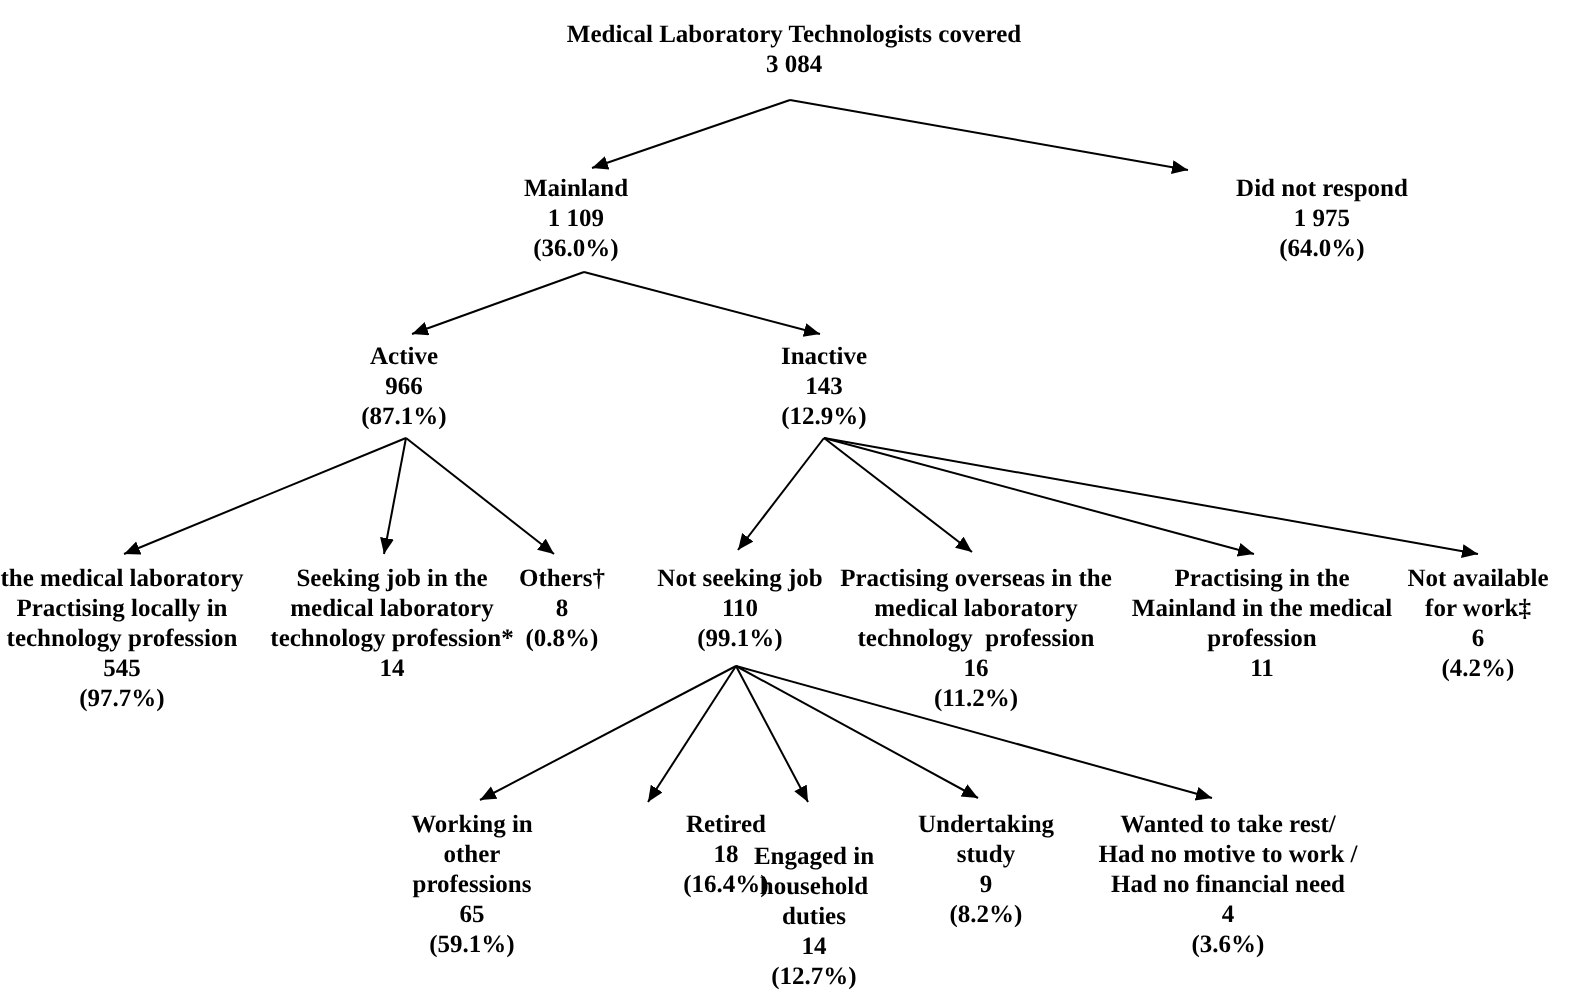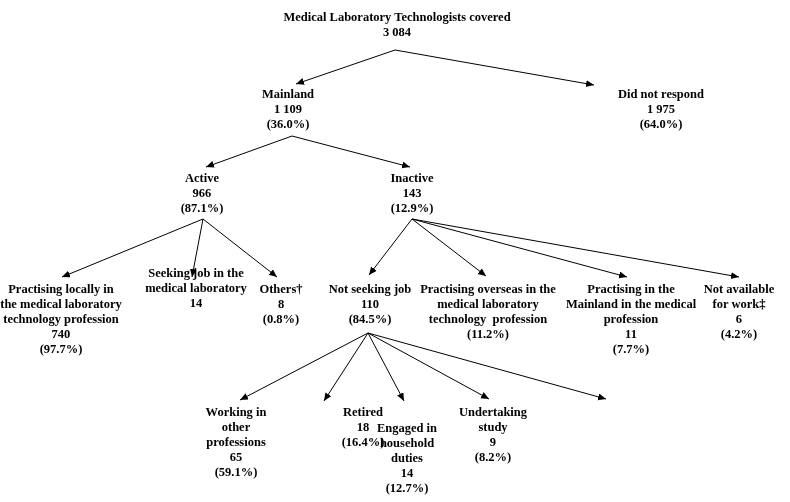--- a/index.html
+++ b/index.html
@@ -86,53 +86,54 @@
       <div class="line">Active</div>
       <div class="line">966</div>
       <div class="line">(87.1%)</div>
     </div>
   <div class="node" style="left:412px; top:171px;">
       <div class="line">Inactive</div>
       <div class="line">143</div>
       <div class="line">(12.9%)</div>
     </div>
   <div class="node" style="left:61px;  top:282px;">
+      <div class="line">the medical laboratory</div>
       <div class="line">Practising locally in</div>
-      <div class="line">the medical laboratory</div>
       <div class="line">technology profession</div>
-      <div class="line">740</div>
+      <div class="line">545</div>
       <div class="line">(97.7%)</div>
     </div>
-  <div class="node" style="left:196px; top:266px;">
+  <div class="node" style="left:196px; top:282px;">
       <div class="line">Seeking job in the</div>
       <div class="line">medical laboratory</div>
+      <div class="line">technology profession*</div>
       <div class="line">14</div>
     </div>
   <div class="node" style="left:281px; top:282px;">
       <div class="line">Others†</div>
       <div class="line">8</div>
       <div class="line">(0.8%)</div>
     </div>
   <div class="node" style="left:370px; top:282px;">
       <div class="line">Not seeking job</div>
       <div class="line">110</div>
-      <div class="line">(84.5%)</div>
+      <div class="line">(99.1%)</div>
     </div>
   <div class="node" style="left:488px; top:282px;">
       <div class="line">Practising overseas in the</div>
       <div class="line">medical laboratory</div>
       <div class="line">technology  profession</div>
+      <div class="line">16</div>
       <div class="line">(11.2%)</div>
     </div>
   <div class="node" style="left:631px; top:282px;">
       <div class="line">Practising in the</div>
       <div class="line">Mainland in the medical</div>
       <div class="line">profession</div>
       <div class="line">11</div>
-      <div class="line">(7.7%)</div>
     </div>
   <div class="node" style="left:739px; top:282px;">
       <div class="line">Not available</div>
       <div class="line">for work‡</div>
       <div class="line">6</div>
       <div class="line">(4.2%)</div>
     </div>
   <div class="node" style="left:236px; top:405px;">
       <div class="line">Working in</div>
       <div class="line">other</div>
@@ -151,14 +152,21 @@
       <div class="line">duties</div>
       <div class="line">14</div>
       <div class="line">(12.7%)</div>
     </div>
   <div class="node" style="left:493px; top:405px;">
       <div class="line">Undertaking</div>
       <div class="line">study</div>
       <div class="line">9</div>
       <div class="line">(8.2%)</div>
     </div>
+  <div class="node" style="left:614px; top:405px;">
+      <div class="line">Wanted to take rest/</div>
+      <div class="line">Had no motive to work /</div>
+      <div class="line">Had no financial need</div>
+      <div class="line">4</div>
+      <div class="line">(3.6%)</div>
+    </div>
 
 </div>
 
 </body></html>

